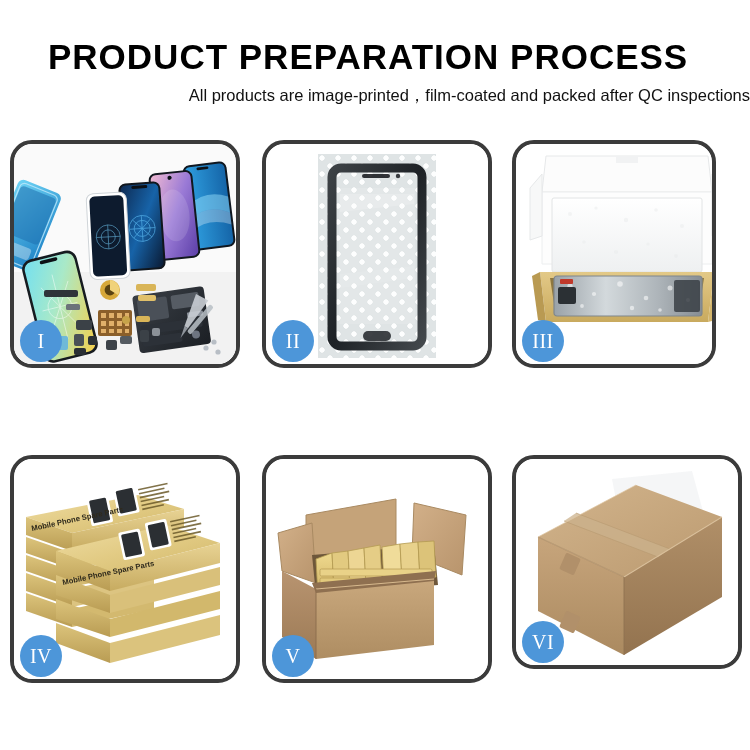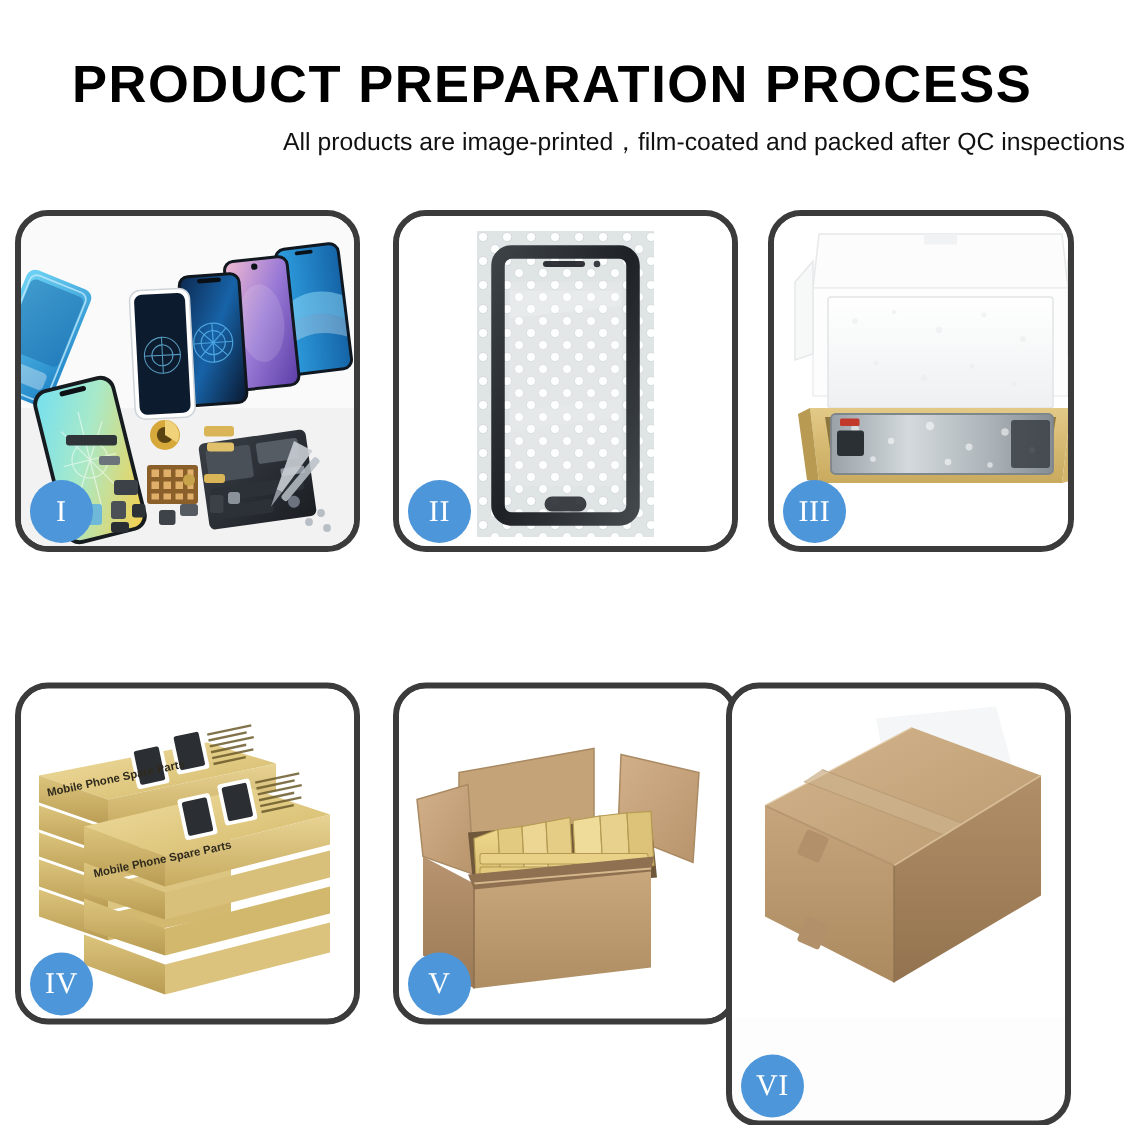--- a/index.html
+++ b/index.html
@@ -37,21 +37,21 @@
     overflow:hidden;
   }
   .panel-inner{position:absolute;inset:0;overflow:hidden;border-radius:18px;}
 
   
   .p1{left:10px;  top:140px; width:230px; height:228px;}
   .p2{left:262px; top:140px; width:230px; height:228px;}
   .p3{left:512px; top:140px; width:204px; height:228px;}
   .p4{left:10px;  top:455px; width:230px; height:228px;}
   .p5{left:262px; top:455px; width:230px; height:228px;}
-  .p6{left:484px; top:455px; width:230px; height:296px;}
+  .p6{left:512px; top:455px; width:230px; height:214px;}
 
   
   .badge{
     position:absolute;
     left:6px;bottom:2px;
     width:42px;height:42px;border-radius:50%;
     background:#4d96d9;
     display:flex;align-items:center;justify-content:center;
     color:#ffffff;
     font-family:"Liberation Serif", serif;

